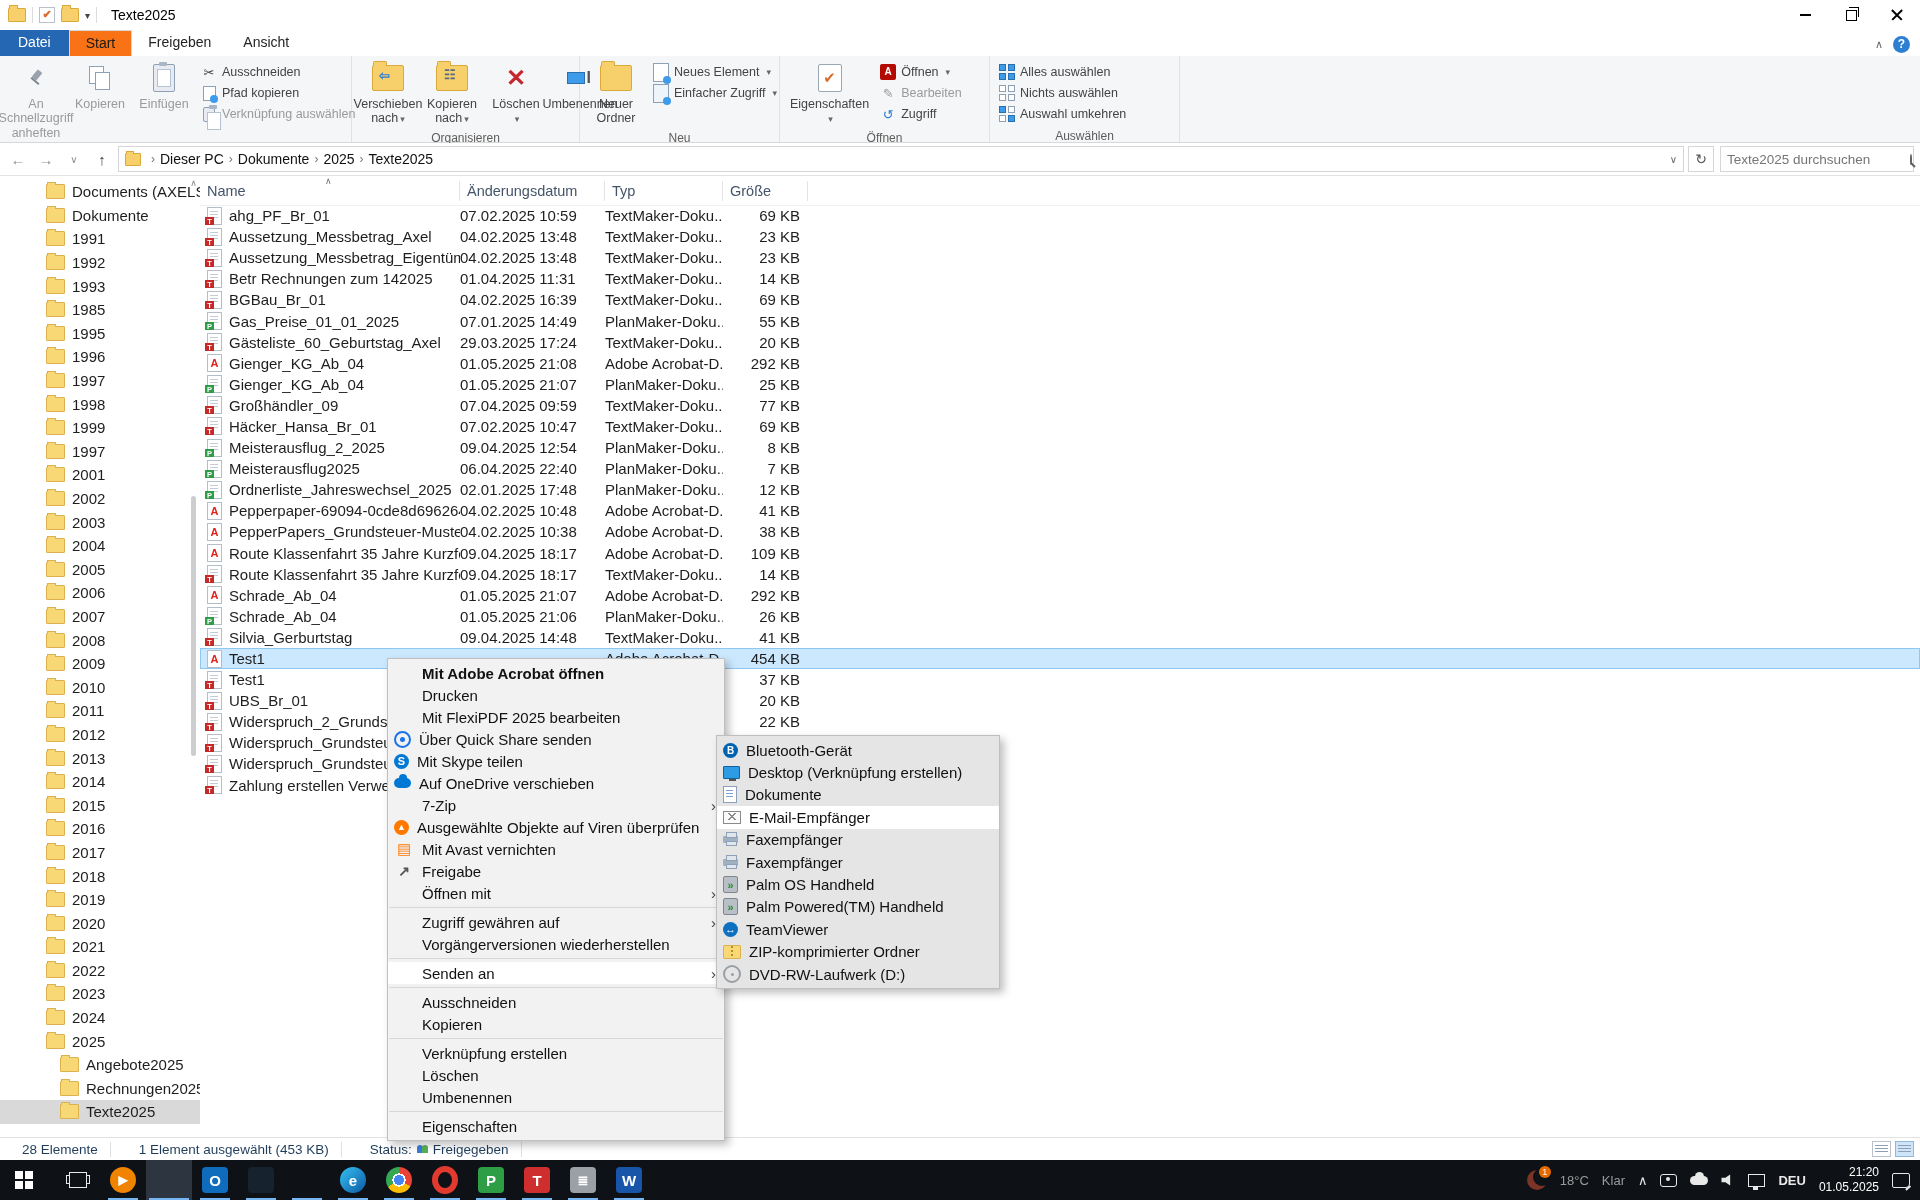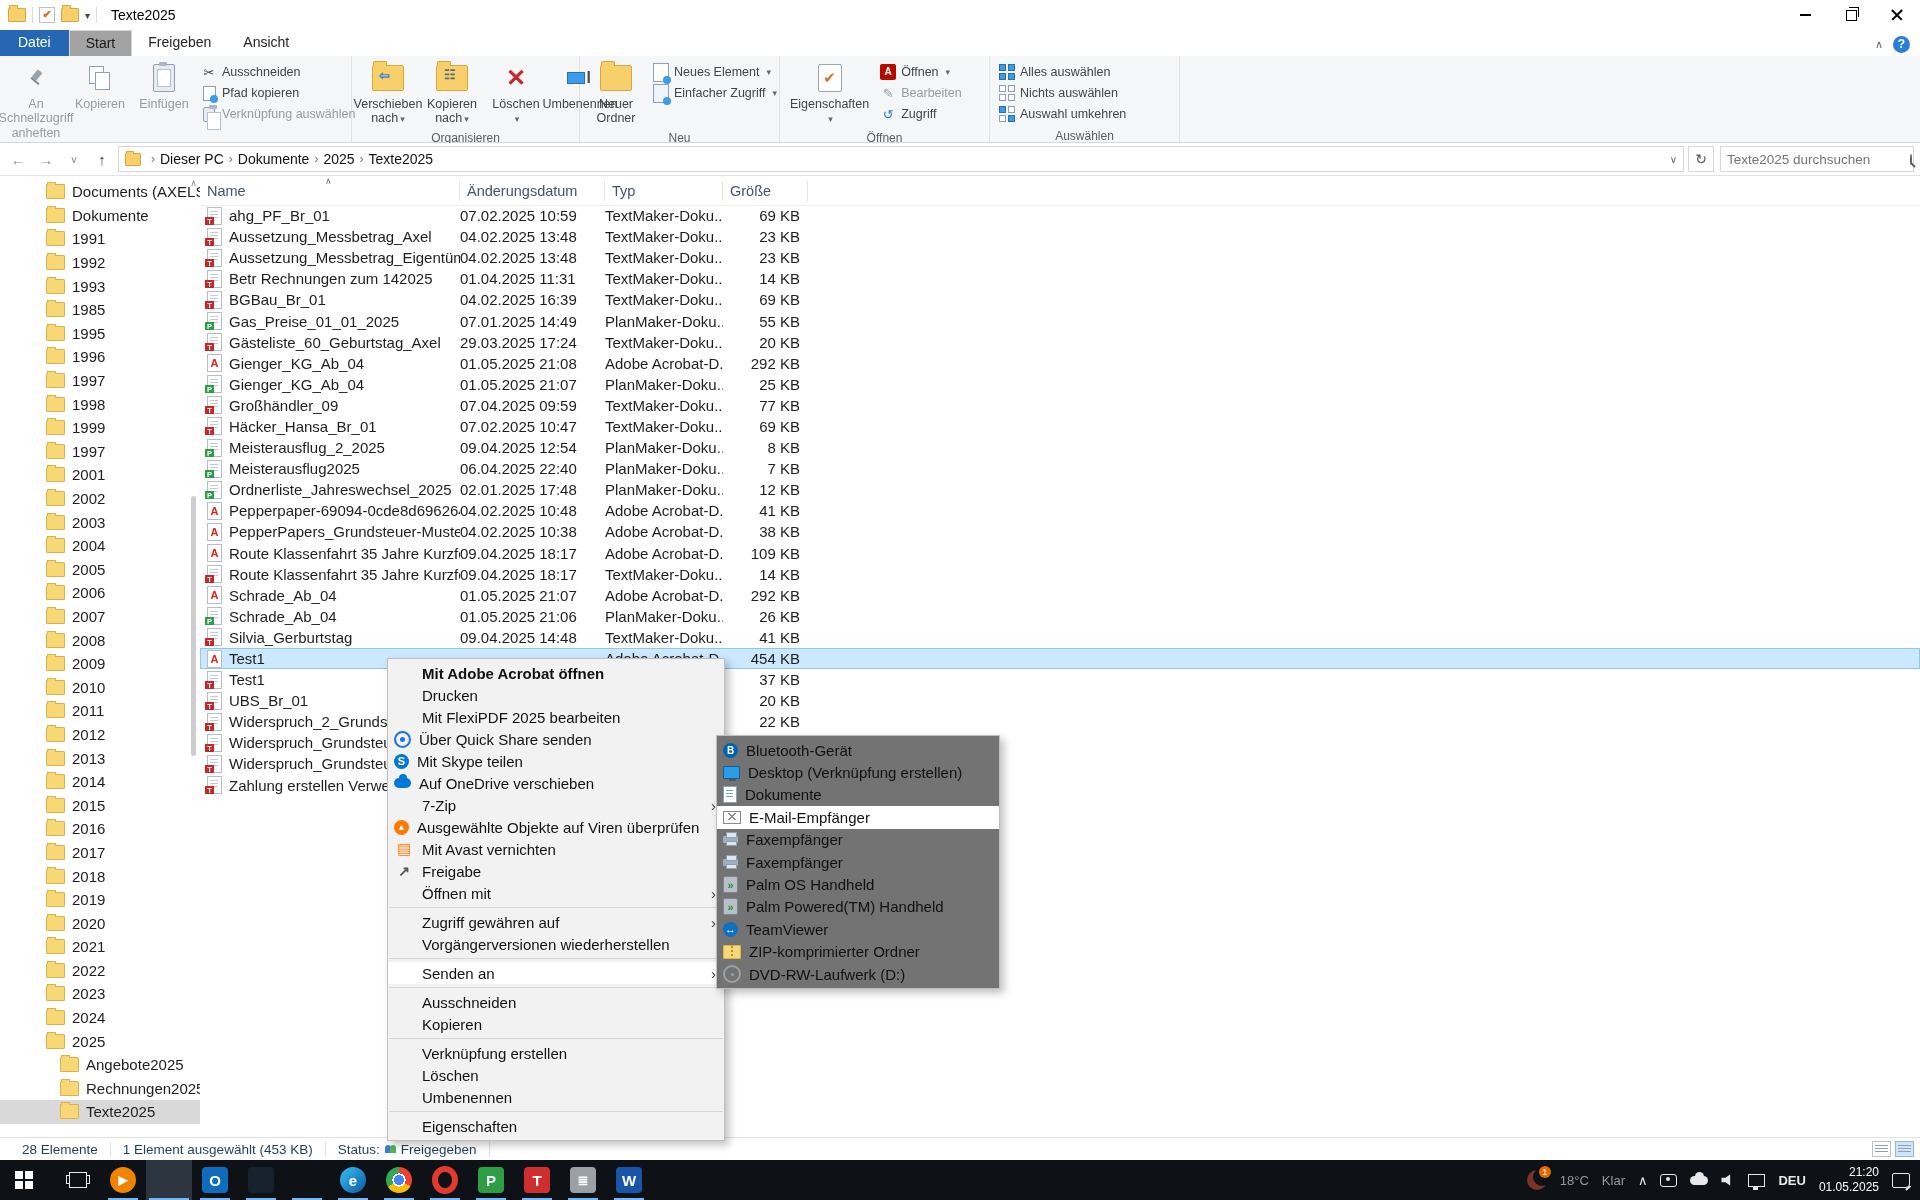--- a/index.html
+++ b/index.html
@@ -22,21 +22,21 @@
   .wc-restore i{display:block;width:9px;height:9px;border:1.2px solid #000;position:relative}
   .wc-restore i::before{content:"";position:absolute;top:-3.5px;left:2px;width:9px;height:9px;border:1.2px solid #000;border-bottom:none;border-left:none}
   .wc-close i{position:relative;width:12px;height:12px;display:block}
   .wc-close i::before,.wc-close i::after{content:"";position:absolute;top:5px;left:-1px;width:14px;height:1.5px;background:#000}
   .wc-close i::before{transform:rotate(45deg)} .wc-close i::after{transform:rotate(-45deg)}
 
   
   .tabs{height:26px;background:#fff;display:flex;align-items:flex-end;font-size:14px;position:relative}
   .tab-file{background:#2567b2;color:#fff;padding:4px 18px;height:26px;box-sizing:border-box}
   .tab{padding:4px 16px;height:26px;box-sizing:border-box;color:#242424}
-  .tab[data-active="true"]{background:#a3a3a3;border:1px solid #d8d8d8;border-bottom:none;color:#1a1a1a}
+  .tab[data-active="true"]{background:#f97316;border:1px solid #d8d8d8;border-bottom:none;color:#1a1a1a}
   .tabs-right{position:absolute;right:10px;bottom:3px;display:flex;align-items:center;gap:10px}
   .rib-chev{color:#666;font-size:11px}
   .help-dot{width:17px;height:17px;border-radius:50%;background:#2d7fd4;color:#fff;font-size:12px;font-weight:bold;text-align:center;line-height:17px}
 
   
   .ribbon{height:86px;background:#f5f6f7;border-bottom:1px solid #d8d8d8;display:flex;font-size:12.5px;color:#444}
   .rgroup{display:flex;flex-direction:column;border-right:1px solid #e2e2e2;padding:3px 4px 0 4px;box-sizing:border-box}
   .rgroup-body{display:flex;flex:1;align-items:flex-start}
   .rgroup-label{text-align:center;color:#5d5d5d;font-size:12px;padding:2px 0 3px}
   .bigbtn{display:flex;flex-direction:column;align-items:center;justify-content:flex-start;padding:3px 6px;min-width:52px;text-align:center;line-height:1.15}
@@ -156,25 +156,25 @@
   .mi-icon[data-icon="fax"]::before{content:"";position:absolute;top:-4px;left:3px;width:9px;height:4px;background:#dfe6ec;border:1px solid #8da0b5}
   .mi-icon[data-icon="fax"]::after{content:"";position:absolute;bottom:-3px;left:3px;width:9px;height:3px;background:#dfe6ec;border:1px solid #8da0b5}
   .mi-icon[data-icon="palm"]{width:13px;height:15px;background:#b9bfc6;border:1px solid #7e868e;border-radius:2px;color:#1f8f2e;font-weight:bold;font-size:11px}
   .mi-icon[data-icon="palm"]::after{content:"\00BB";color:#1f8f2e}
   .mi-icon[data-icon="teamviewer"]{background:#0e70c0;border-radius:50%;width:15px;height:15px;color:#fff;font-size:11px}
   .mi-icon[data-icon="teamviewer"]::after{content:"\2194"}
   .mi-icon[data-icon="zip"]{width:16px;height:12px;background:#f8d775;border:1px solid #dcb14e;border-radius:1px}
   .mi-icon[data-icon="zip"]::after{content:"";position:absolute;left:7px;top:0;width:2px;height:12px;background:repeating-linear-gradient(#b98e2f 0 2px,#f8d775 2px 4px)}
   .mi-icon[data-icon="dvd"]{width:14px;height:14px;border:2px solid #9aa0a6;border-radius:50%}
   .mi-icon[data-icon="dvd"]::after{content:"";width:3px;height:3px;border-radius:50%;background:#9aa0a6}
-  .sendto{position:fixed;left:716px;top:735px;width:282px;background:#737373;border:1px solid #bfbfbf;box-shadow:4px 4px 8px rgba(0,0,0,.25);padding:3px 0;z-index:60;font-size:15px}
+  .sendto{position:fixed;left:716px;top:735px;width:282px;background:#e5e5e5;border:1px solid #bfbfbf;box-shadow:4px 4px 8px rgba(0,0,0,.25);padding:3px 0;z-index:60;font-size:15px}
   .sendto .mi{height:22.4px}
 
   
-  .statusbar{height:22px;border-top:1px solid #e3e3e3;display:flex;align-items:center;font-size:13.5px;color:#1f3d5a;padding-left:10px;gap:0;position:relative}
+  .statusbar{height:22px;border-top:1px solid #e3e3e3;display:flex;align-items:center;font-size:13.5px;color:#1f3d5a;padding-left:10px;gap:16px;position:relative}
   .st-item{padding:0 12px;border-right:1px solid #e0e0e0;display:flex;align-items:center;gap:5px}
   .st-item:last-of-type{border-right:none}
   .ppl{display:inline-flex;align-items:flex-end;gap:1px}
   .ppl i{width:6px;height:8px;border-radius:3px 3px 0 0;display:block}
   .ppl i:first-child{background:#3b7dd8}
   .ppl i:last-child{background:#58b158;margin-left:-2px}
   .st-views{position:absolute;right:6px;display:flex;gap:4px}
   .stv{width:17px;height:14px;border:1px solid #b9c2cc;background:#fff;position:relative}
   .stv.active{background:#cfe4f7;border-color:#8fb9dd}
   .stv::after{content:"";position:absolute;left:2px;top:3px;right:2px;height:1px;background:#8da0b5;box-shadow:0 3px 0 #8da0b5,0 6px 0 #8da0b5}

